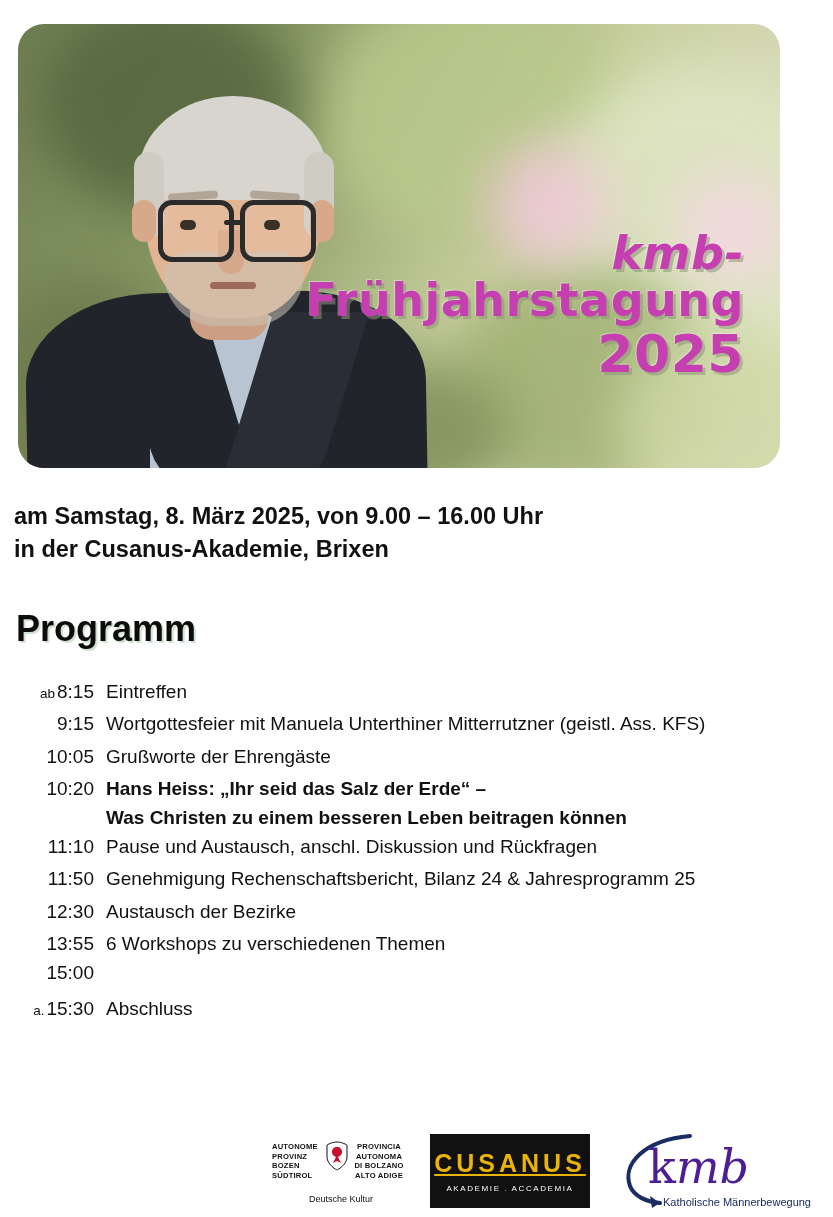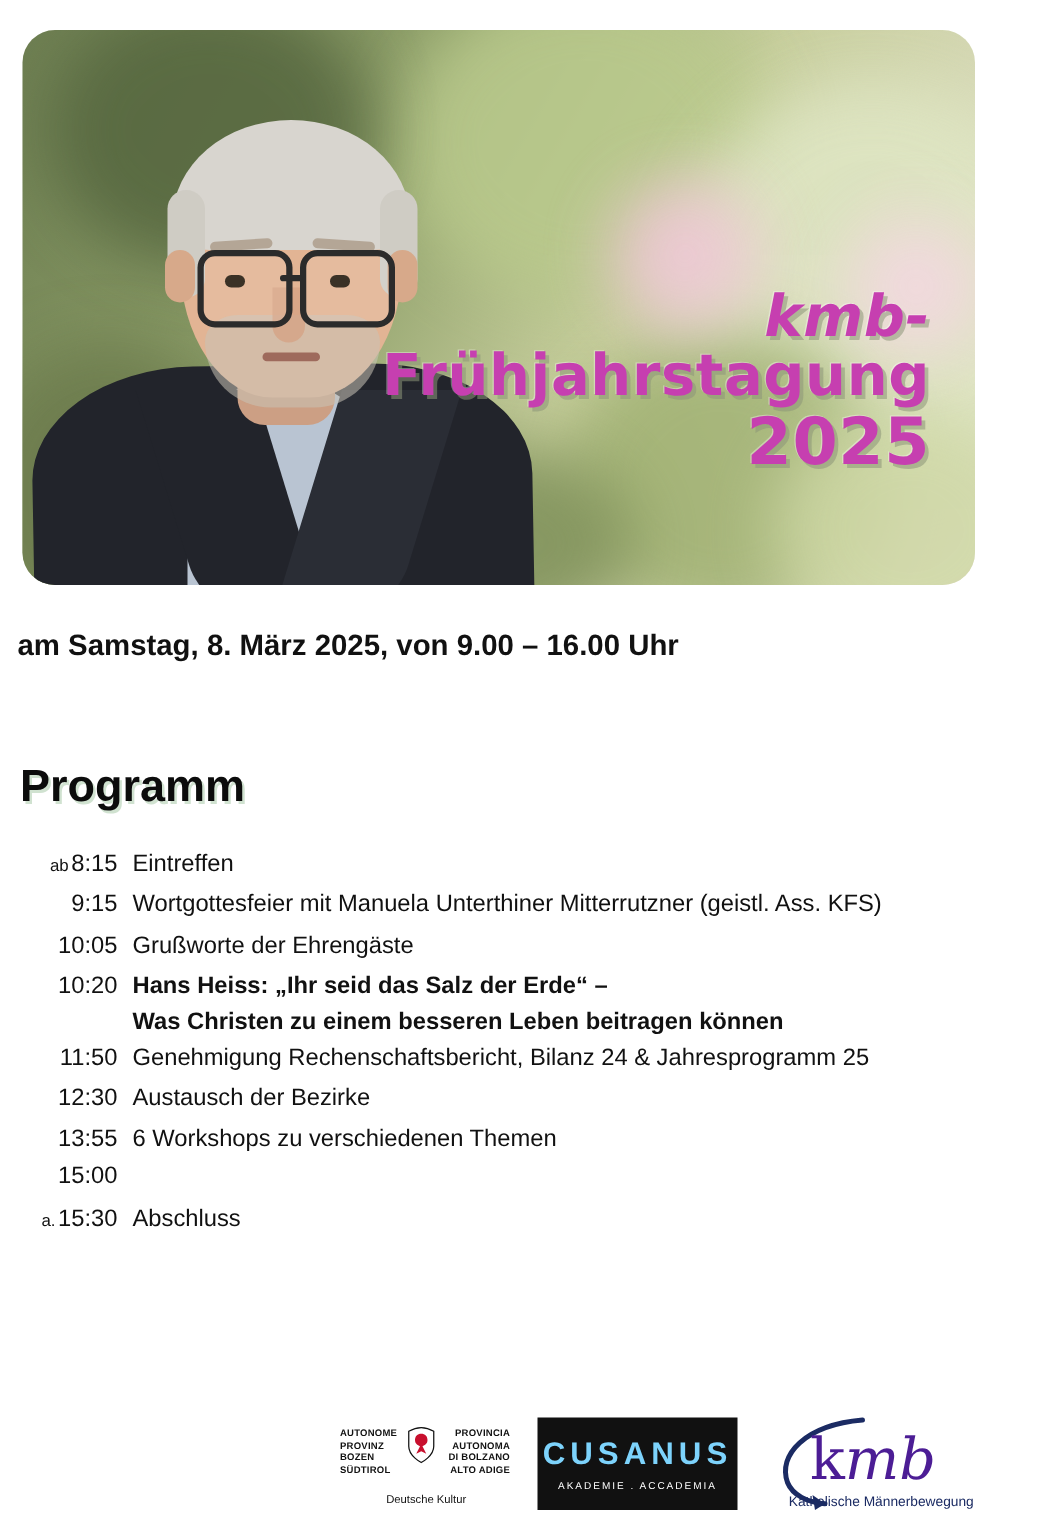--- a/index.html
+++ b/index.html
@@ -222,21 +222,21 @@
     display: flex;
     align-items: flex-start;
     font-size: 7.6px;
     line-height: 1.28;
     font-weight: bold;
     color: #111;
     letter-spacing: .2px;
   }
   .logo-province .lp-left { text-align: left; width: 52px; padding-top: 2px;}
   .logo-province .lp-shield { width: 26px; display:flex; align-items:flex-start; justify-content:center; padding-top:1px;}
-  .logo-province .lp-right { text-align: right; width: 58px; padding-top: 2px;}
+  .logo-province .lp-right { text-align: center; width: 58px; padding-top: 2px;}
   .logo-province-caption {
     position: absolute;
     left: 272px;
     top: 72px;
     width: 138px;
     text-align: center;
     font-size: 9px;
     color: #111;
   }
 
@@ -247,24 +247,25 @@
     top: 12px;
     width: 160px;
     height: 74px;
     background: #111111;
     display: flex;
     flex-direction: column;
     align-items: center;
     justify-content: center;
   }
   .logo-cusanus .cu-main {
-    color: #7dd3fc;
+    color: #eab308;
     font-size: 25px;
     font-weight: bold;
     letter-spacing: 4px;
+    text-decoration: underline;
   }
   .logo-cusanus .cu-sub {
     color: #ffffff;
     font-size: 8px;
     letter-spacing: 1.6px;
     margin-top: 6px;
   }
 
   
   .logo-kmb {
@@ -278,21 +279,21 @@
     position: absolute;
     left: 36px;
     top: 14px;
     font-family: "DejaVu Serif", serif;
     font-size: 46px;
     color: #4c1d95;
   }
   .logo-kmb .kmb-text .mb { font-style: italic; }
   .logo-kmb .kmb-caption {
     position: absolute;
-    left: 0;
+    left: 32px;
     top: 70px;
     width: 186px;
     text-align: center;
     font-size: 11px;
     color: #1b2b63;
   }
   .logo-kmb .kmb-arc {
     position: absolute;
     left: 4px;
     top: 4px;
@@ -338,20 +339,21 @@
 
   <div class="hero-title">
     <span class="l1">kmb-</span>
     <span class="l2">Frühjahrstagung</span>
     <span class="l3">2025</span>
   </div>
 </div>
 
 <div class="subtitle">
   <div>am Samstag, 8. März 2025, von 9.00 – 16.00 Uhr</div>
+  <div>in der Cusanus-Akademie, Brixen</div>
 </div>
 
 <div class="program-heading">Programm</div>
 
 <div class="schedule">
   <div class="row">
     <div class="time"><span class="pre">ab</span><span>8:15</span></div>
     <div class="desc">Eintreffen</div>
   </div>
   <div class="row">
@@ -361,20 +363,24 @@
   <div class="row">
     <div class="time"><span class="pre"></span><span>10:05</span></div>
     <div class="desc">Grußworte der Ehrengäste</div>
   </div>
   <div class="row highlight">
     <div class="time"><span class="pre"></span><span>10:20</span></div>
     <div class="desc">
       <span>Hans Heiss: „Ihr seid das Salz der Erde“ –</span>
       <span class="second-line">Was Christen zu einem besseren Leben beitragen können</span>
     </div>
+  </div>
+  <div class="row">
+    <div class="time"><span class="pre"></span><span>11:10</span></div>
+    <div class="desc">Pause und Austausch, anschl. Diskussion und Rückfragen</div>
   </div>
   <div class="row">
     <div class="time"><span class="pre"></span><span>11:50</span></div>
     <div class="desc">Genehmigung Rechenschaftsbericht, Bilanz 24 &amp; Jahresprogramm 25</div>
   </div>
   <div class="row">
     <div class="time"><span class="pre"></span><span>12:30</span></div>
     <div class="desc">Austausch der Bezirke</div>
   </div>
   <div class="row">

